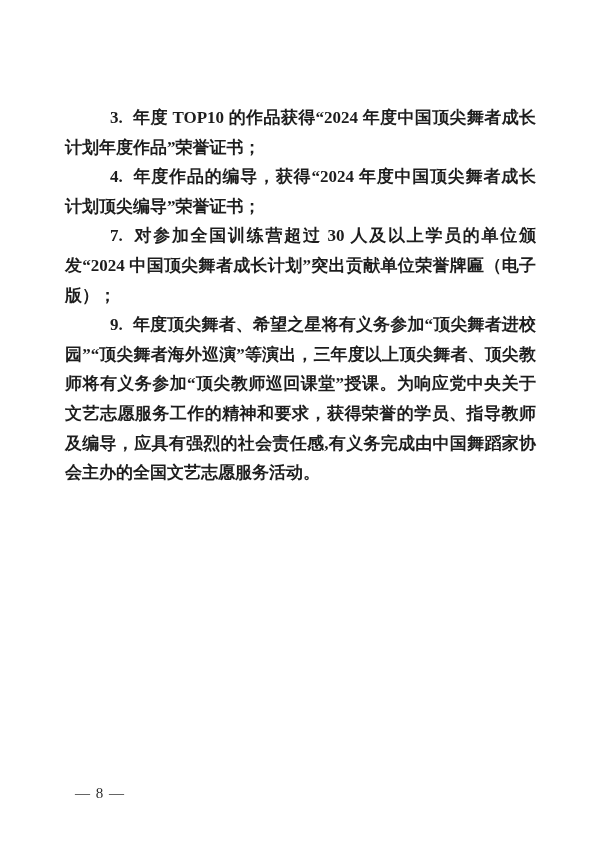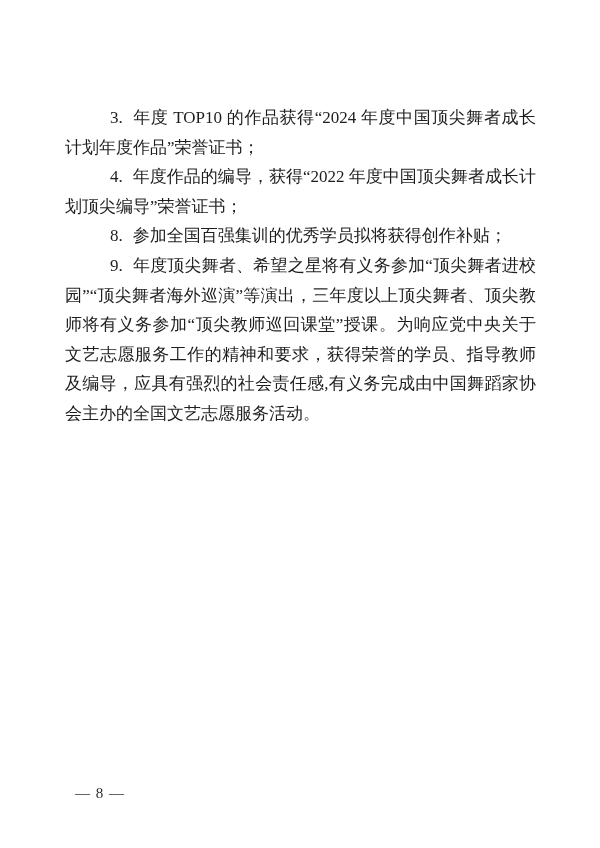--- a/index.html
+++ b/index.html
@@ -28,20 +28,21 @@
     width: 471px;
     font-size: 17px;
     line-height: 29.6px;
     color: #1d1d1d;
     text-align: justify;
   }
   p.para {
     margin: 0;
     padding: 0;
     text-indent: 45px;
+    font-weight: bold;
   }
   .num {
     margin-right: 10px;
   }
   .footer {
     position: absolute;
     left: 75px;
     top: 785px;
     font-size: 15px;
     color: #2e2e2e;
@@ -50,26 +51,26 @@
 </style>
 </head>
 <body>
 
 <div class="page">
 
   <div class="content">
 
     <p class="para"><span class="num">3.</span><span>年度 TOP10 的作品获得“2024 年度中国顶尖舞者成长计划年度作品”荣誉证书；</span></p>
 
-    <p class="para"><span class="num">4.</span><span>年度作品的编导，获得“2022 年度中国顶尖舞者成长计划顶尖编导”荣誉证书；</span></p>
+    <p class="para"><span class="num">4.</span><span>年度作品的编导，获得“2024 年度中国顶尖舞者成长计划顶尖编导”荣誉证书；</span></p>
 
 
 
+    <p class="para"><span class="num">7.</span><span>对参加全国训练营超过 30 人及以上学员的单位颁发“2024 中国顶尖舞者成长计划”突出贡献单位荣誉牌匾（电子版）；</span></p>
 
-    <p class="para"><span class="num">8.</span><span>参加全国百强集训的优秀学员拟将获得创作补贴；</span></p>
 
     <p class="para"><span class="num">9.</span><span>年度顶尖舞者、希望之星将有义务参加“顶尖舞者进校园”“顶尖舞者海外巡演”等演出，三年度以上顶尖舞者、顶尖教师将有义务参加“顶尖教师巡回课堂”授课。为响应党中央关于文艺志愿服务工作的精神和要求，获得荣誉的学员、指导教师及编导，应具有强烈的社会责任感,有义务完成由中国舞蹈家协会主办的全国文艺志愿服务活动。</span></p>
 
   </div>
 
   <div class="footer"><span>— 8 —</span></div>
 
 </div>
 
 </body></html>

